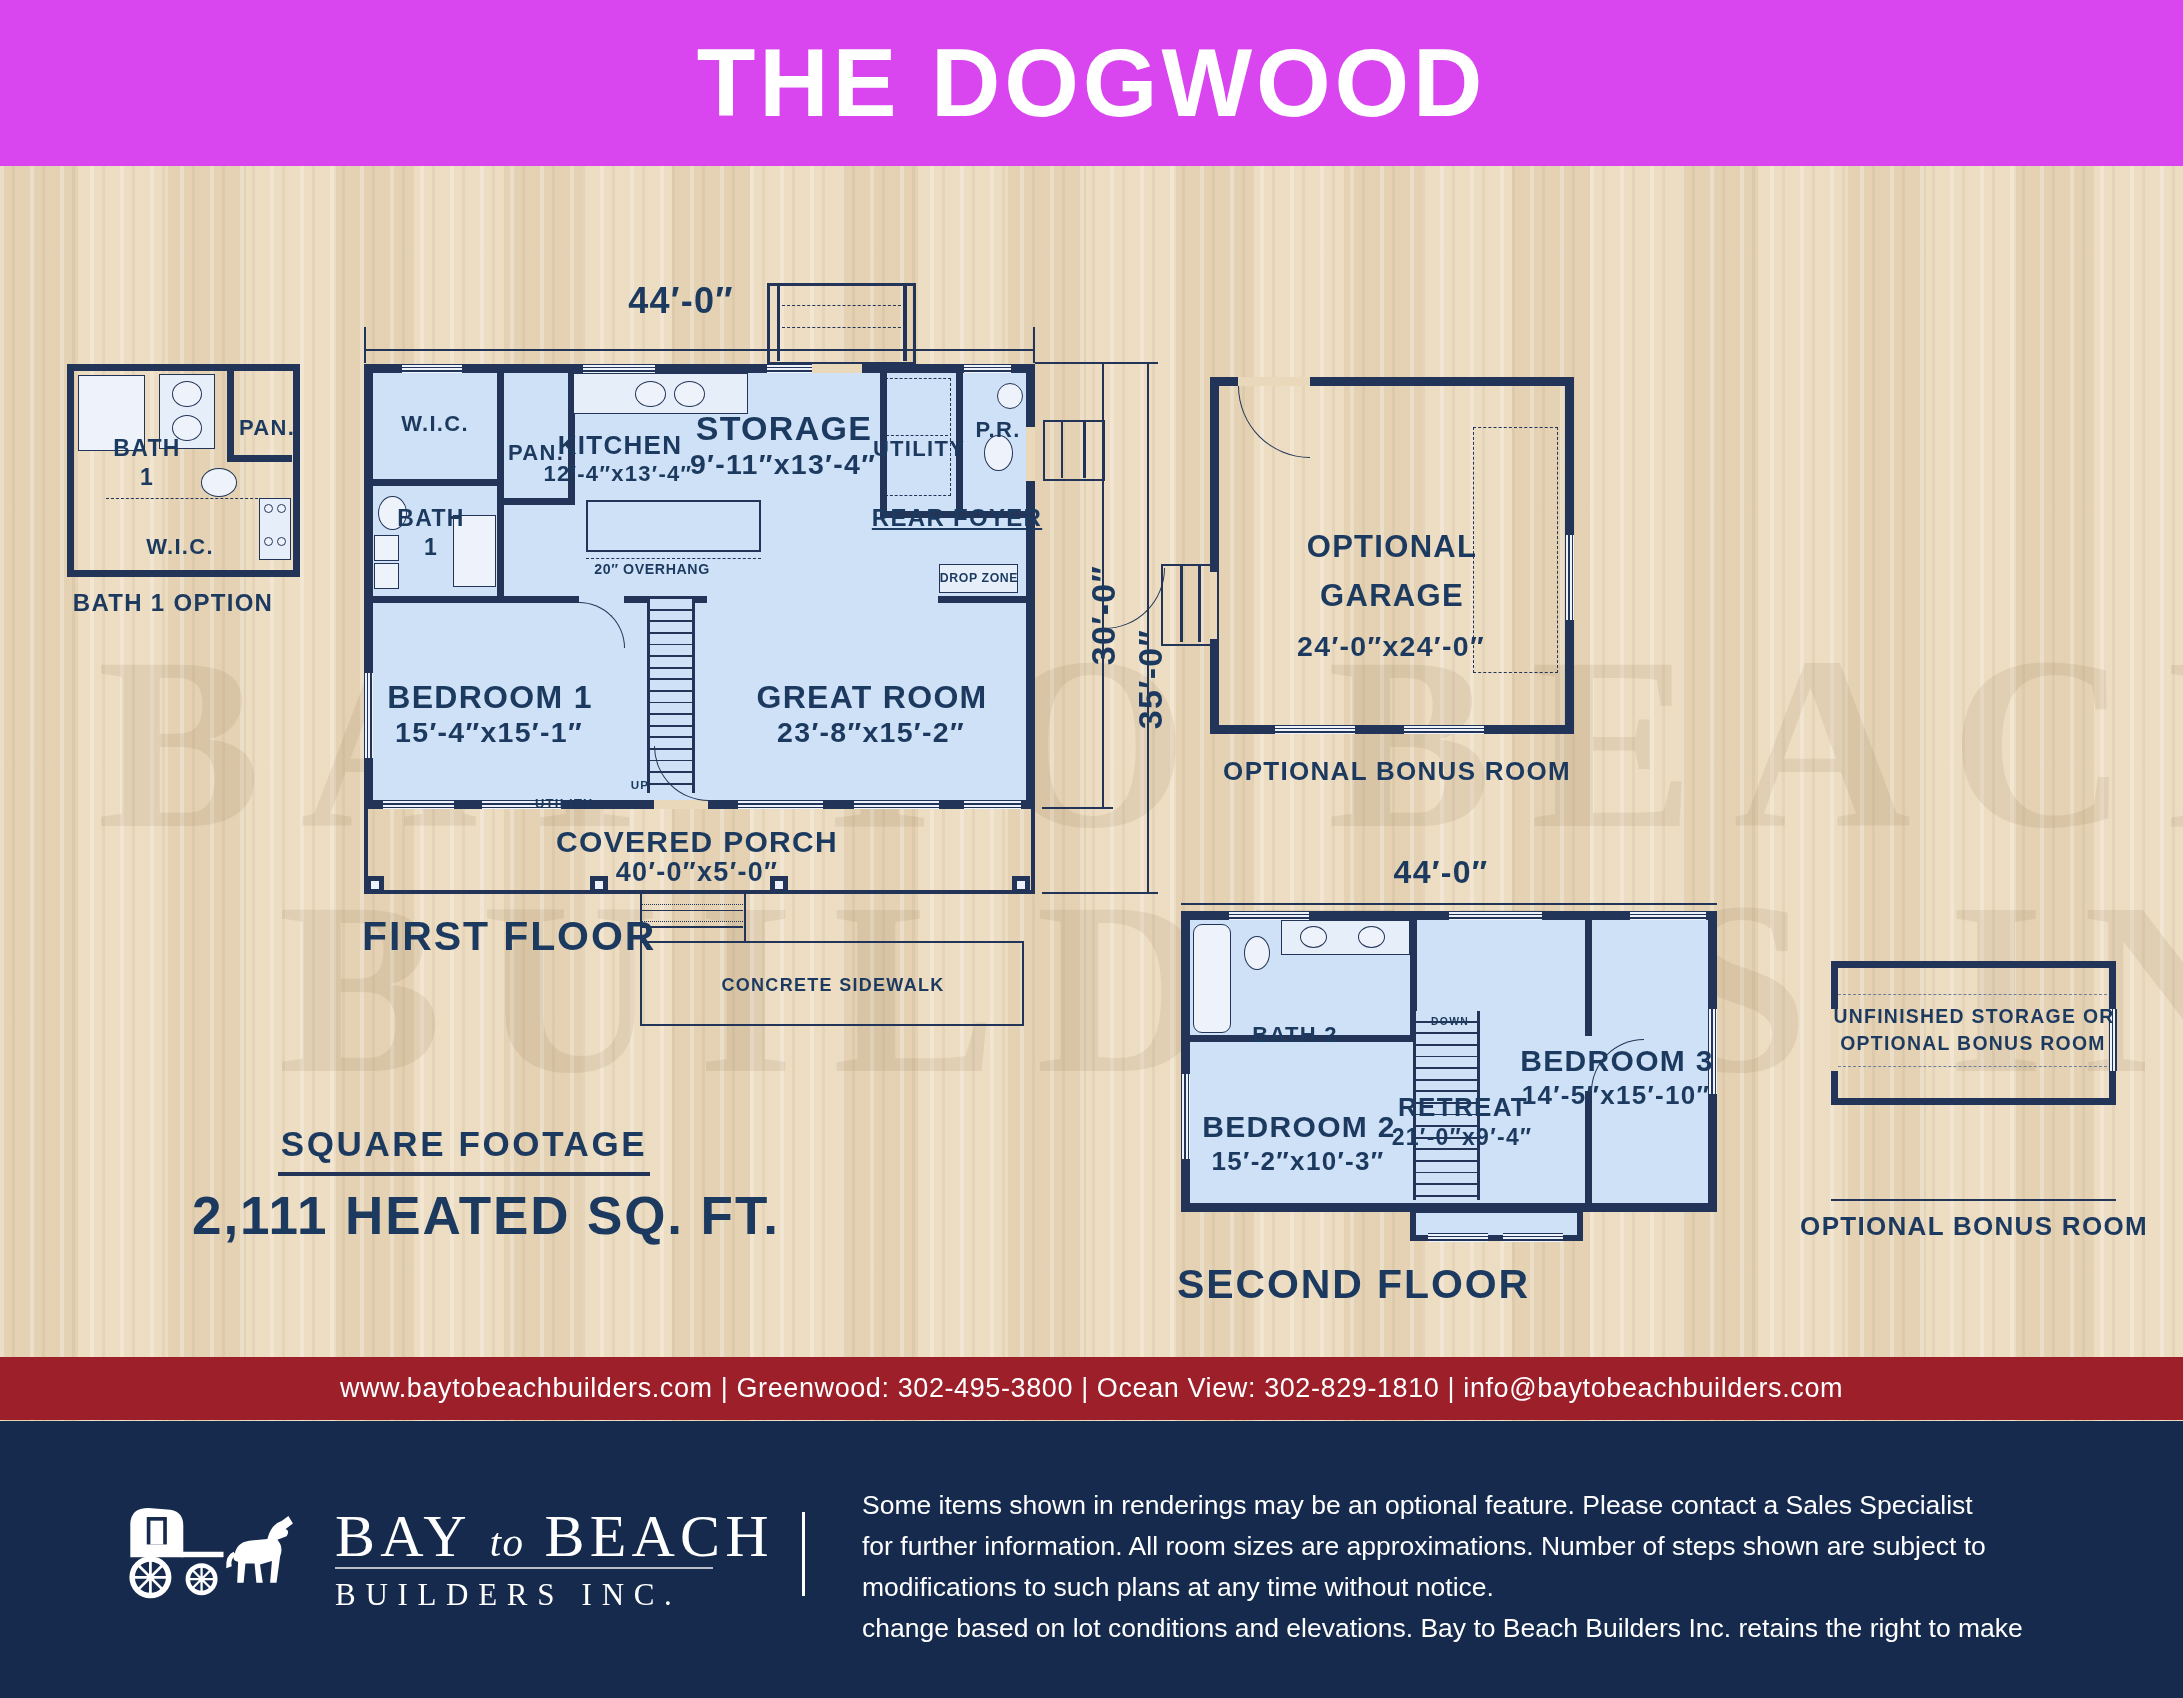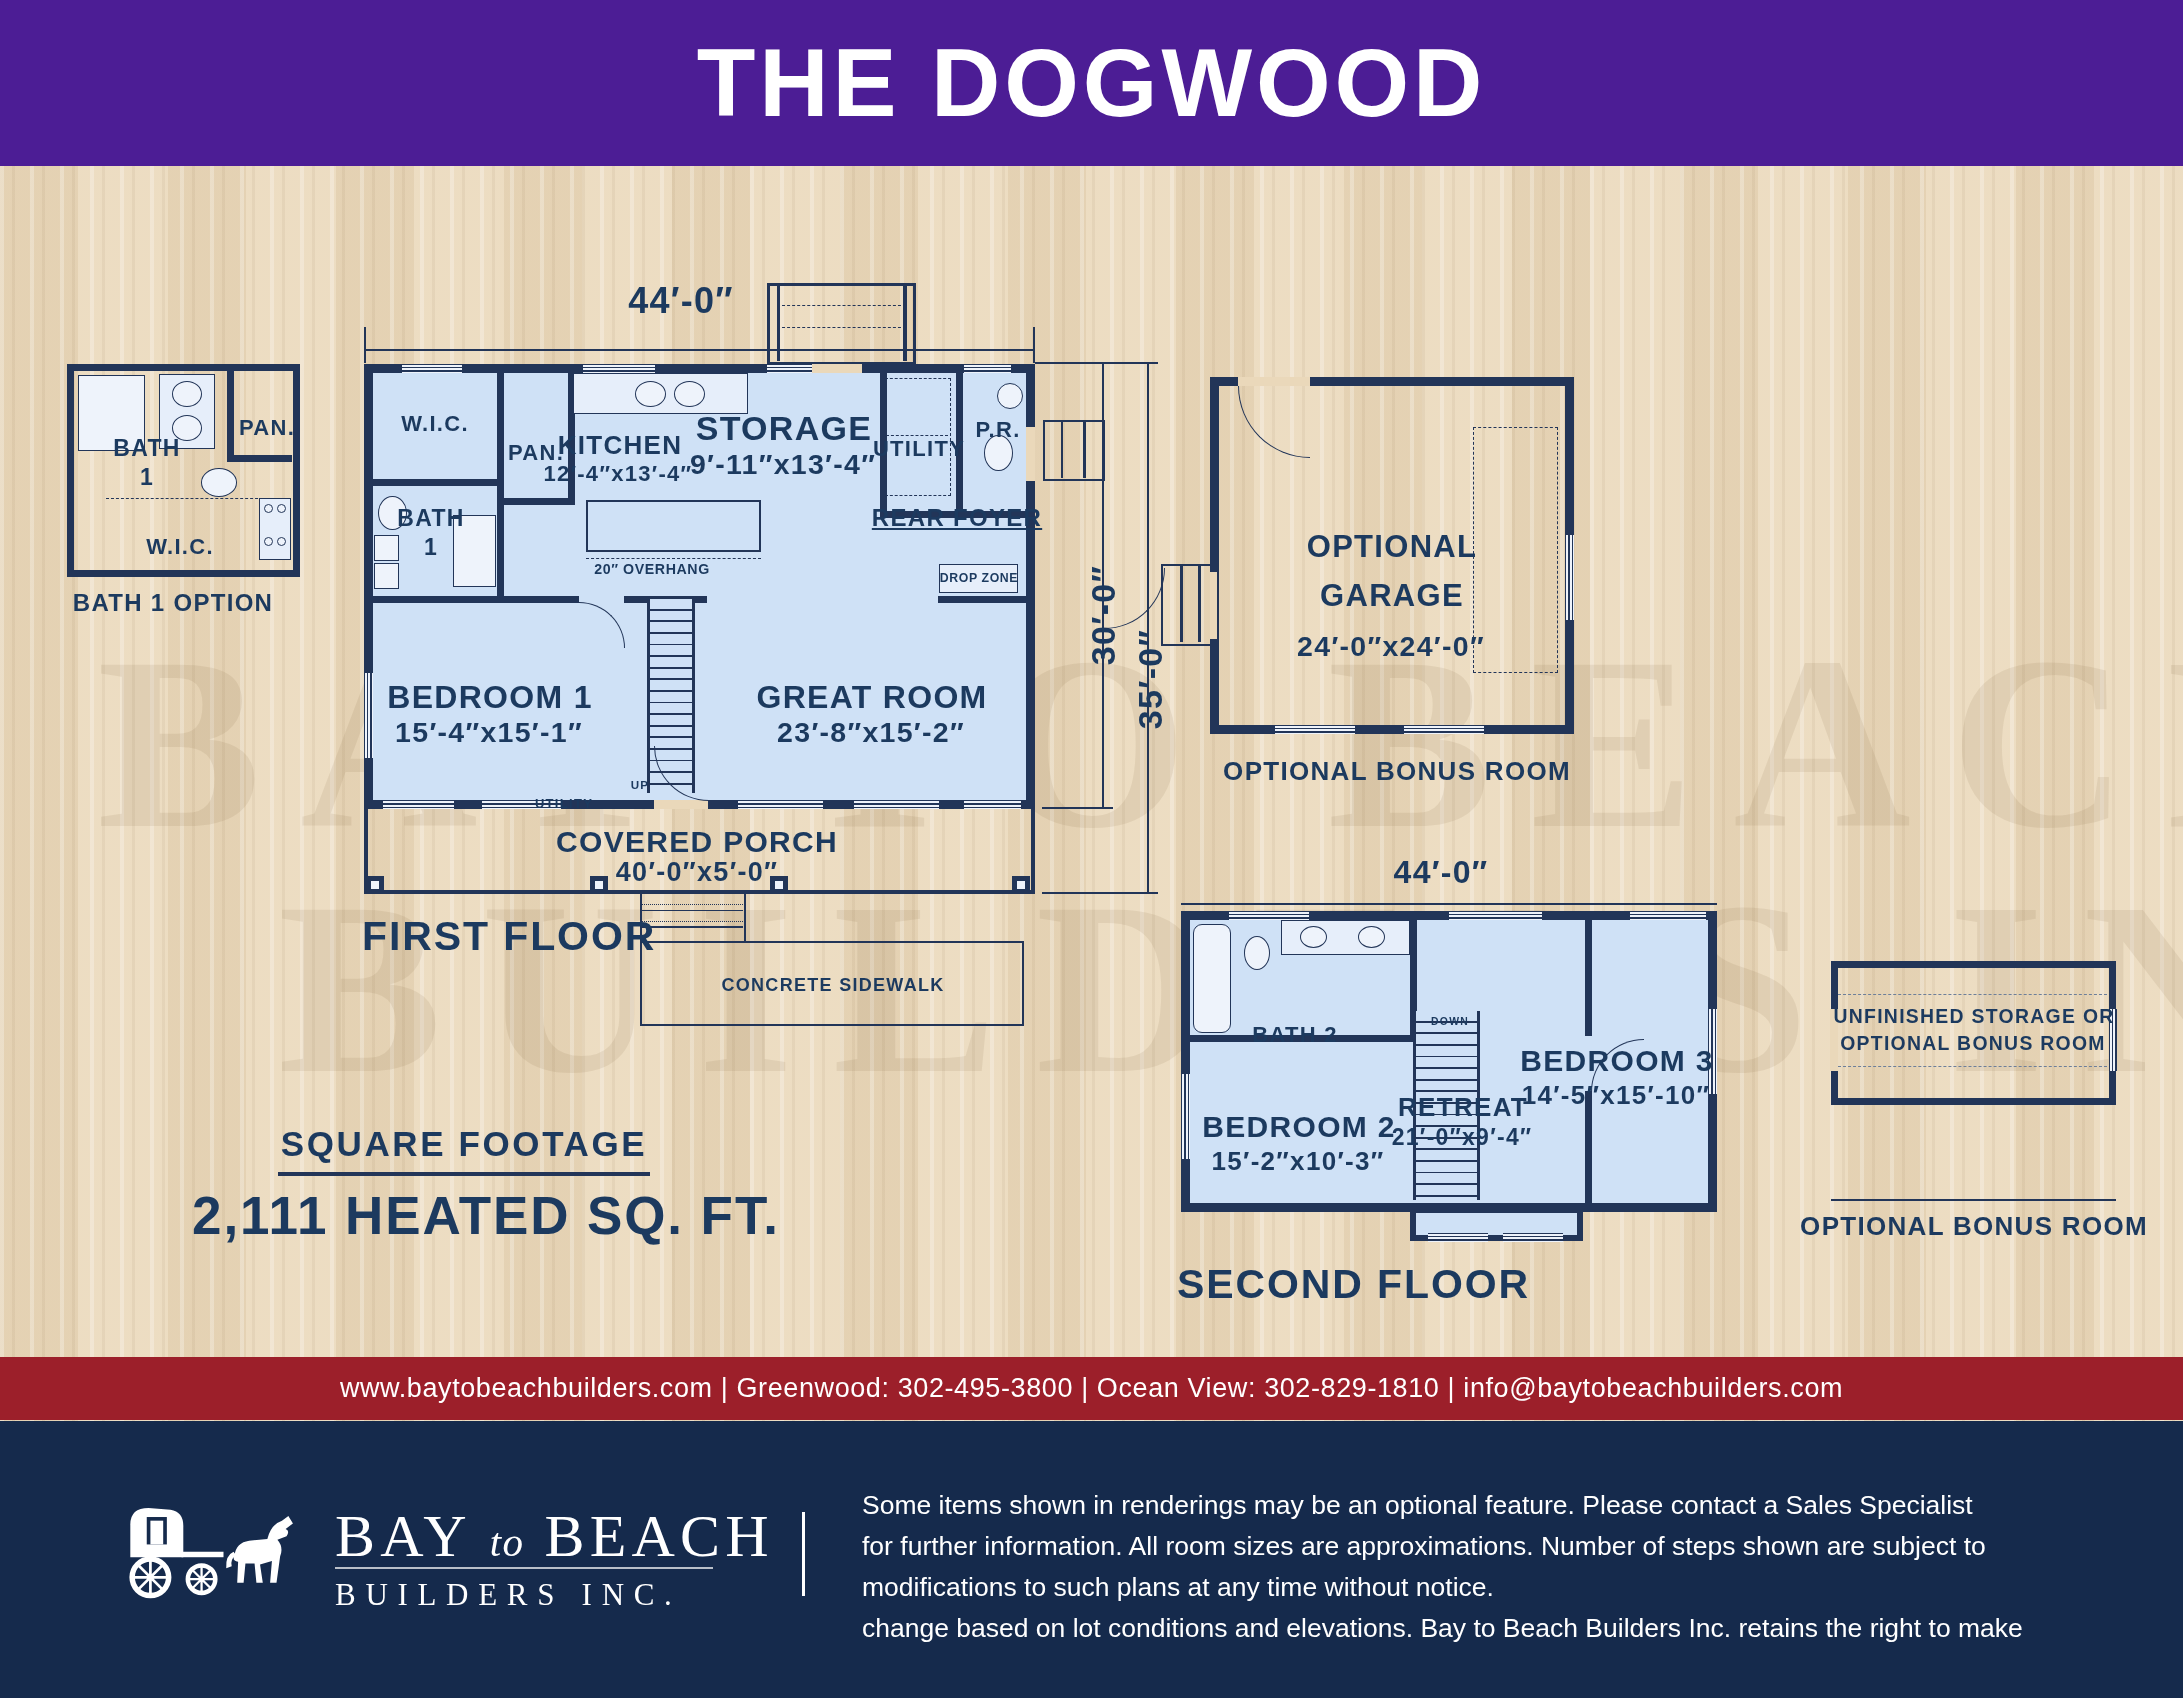--- a/index.html
+++ b/index.html
@@ -5,21 +5,21 @@
   html,body{margin:0;padding:0;background:#888;}
   .page{position:relative;width:2183px;height:1698px;background:#ead8ba;overflow:hidden;
         font-family:"Liberation Sans",sans-serif;}
   .page::before{content:"";position:absolute;inset:0;
     background:
       repeating-linear-gradient(90deg, rgba(255,255,255,0.28) 0 3.9px, rgba(255,255,255,0) 3.9px 11.6px,
         rgba(124,94,55,0.07) 11.6px 15.5px, rgba(255,255,255,0) 15.5px 30px),
       repeating-linear-gradient(90deg, rgba(124,94,55,0.05) 0 78px, rgba(255,255,255,0.12) 78px 168px);}
   .abs{position:absolute;}
   
-  .header{position:absolute;top:0;left:0;right:0;height:166px;background:#4c1d95;
+  .header{position:absolute;top:0;left:0;right:0;height:166px;background:#d946ef;
           display:flex;align-items:center;justify-content:center;}
   .header h1{margin:0;color:#ffffff;font-size:96px;font-weight:700;letter-spacing:3.9px;}
   .redbar{position:absolute;top:166px;left:0;right:0;height:56px;background:#9c1f2a;color:#fff;
           display:flex;align-items:center;justify-content:center;font-size:30px;letter-spacing:3.9px;font-weight:400;}
   .contactbar{position:absolute;top:1357px;left:0;right:0;height:63px;background:#9c1f2a;color:#fff;
           display:flex;align-items:center;justify-content:center;font-size:27px;letter-spacing:0.6px;}
   .footer{position:absolute;top:1421px;left:0;right:0;bottom:0;background:#152a4c;}
   
   .wm{position:absolute;font-family:"Liberation Serif",serif;font-weight:700;white-space:nowrap;
       color:rgba(120,92,53,0.10);font-size:246px;letter-spacing:39px;}

